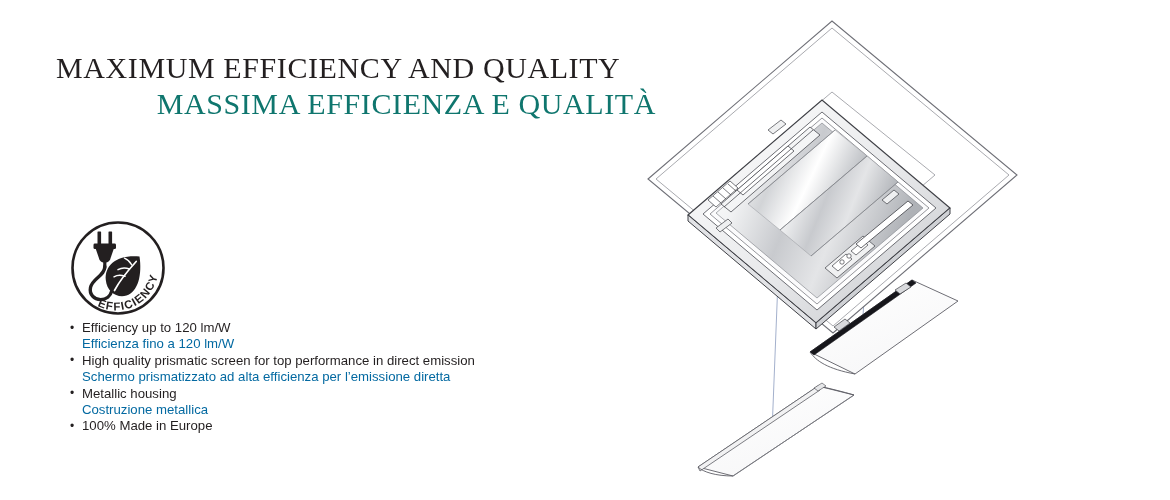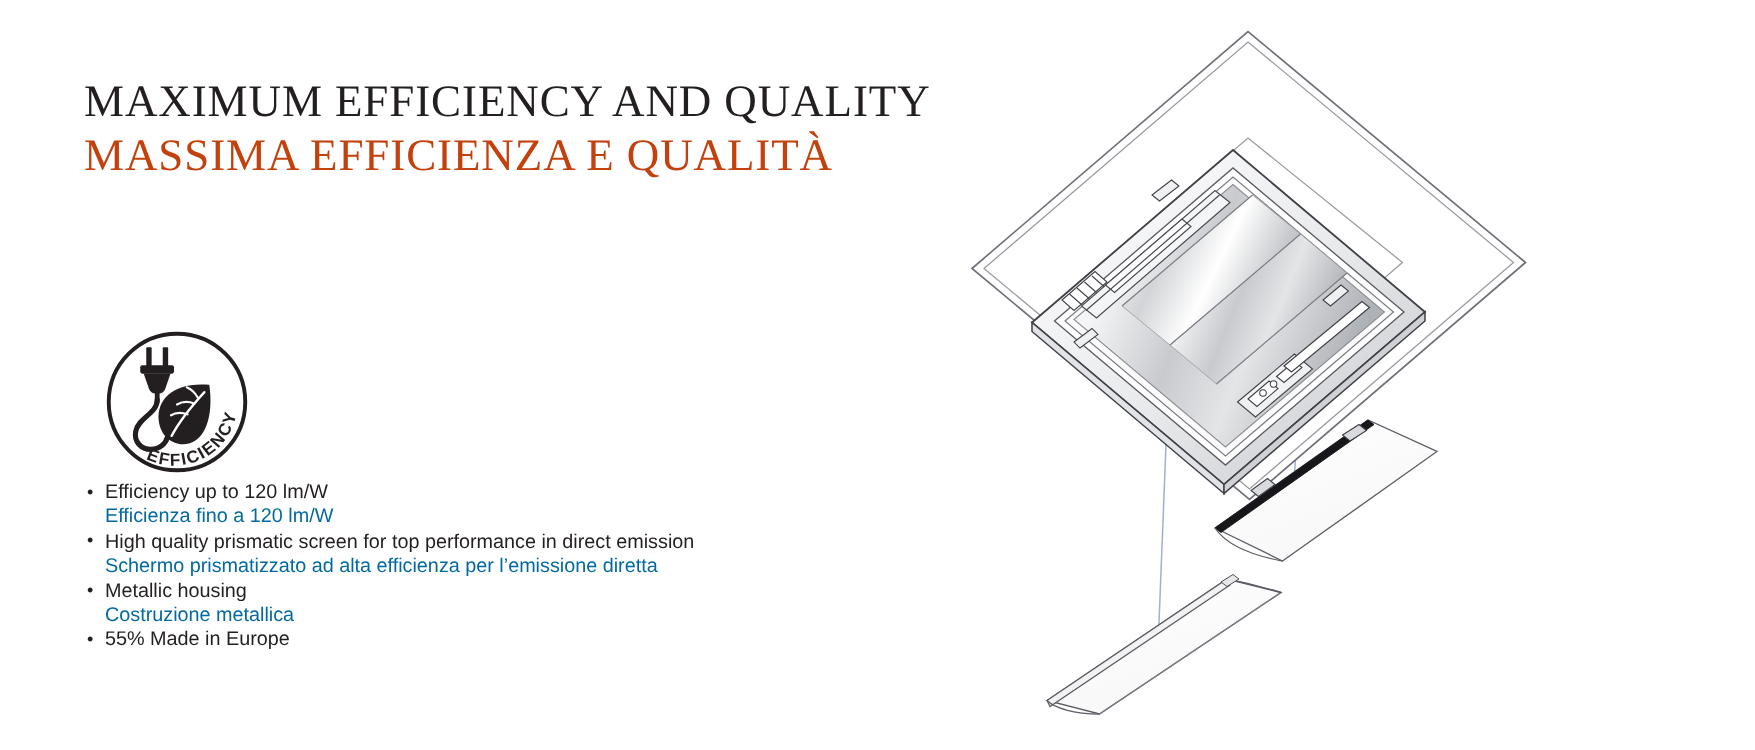--- a/index.html
+++ b/index.html
@@ -32,38 +32,39 @@
     line-height: 36px;
     letter-spacing: 0.6px;
     color: #231f20;
     white-space: nowrap;
   }
   .title-it {
     font-family: "Liberation Serif", "DejaVu Serif", serif;
     font-size: 30px;
     line-height: 36px;
     letter-spacing: 0.6px;
-    color: #c2410c;
-    white-space: nowrap;
+    color: #0f766e;
+    white-space: nowrap;
+    text-align: right;
   }
 
   
   #badge {
     position: absolute;
     left: 68px;
     top: 218px;
     width: 100px;
     height: 100px;
   }
   #badge svg { display: block; }
 
   
   #features {
     position: absolute;
-    left: 58px;
+    left: 70px;
     top: 320px;
     width: 520px;
   }
   .feat {
     position: relative;
   }
   .feat-en {
     position: relative;
     padding-left: 12px;
     font-size: 13.2px;
@@ -150,21 +151,21 @@
     </div>
     <div class="feat">
       <div class="feat-en">High quality prismatic screen for top performance in direct emission</div>
       <div class="feat-it">Schermo prismatizzato ad alta efficienza per l’emissione diretta</div>
     </div>
     <div class="feat">
       <div class="feat-en">Metallic housing</div>
       <div class="feat-it">Costruzione metallica</div>
     </div>
     <div class="feat">
-      <div class="feat-en">55% Made in Europe</div>
+      <div class="feat-en">100% Made in Europe</div>
     </div>
   </div>
 
   <div id="drawing">
     <svg width="550" height="500" viewBox="0 0 550 500" xmlns="http://www.w3.org/2000/svg">
       <defs>
         <linearGradient id="reflGrad" x1="0" y1="0" x2="1" y2="0.35">
           <stop offset="0%" stop-color="#ffffff"></stop>
           <stop offset="22%" stop-color="#f2f3f4"></stop>
           <stop offset="48%" stop-color="#c8cace"></stop>

